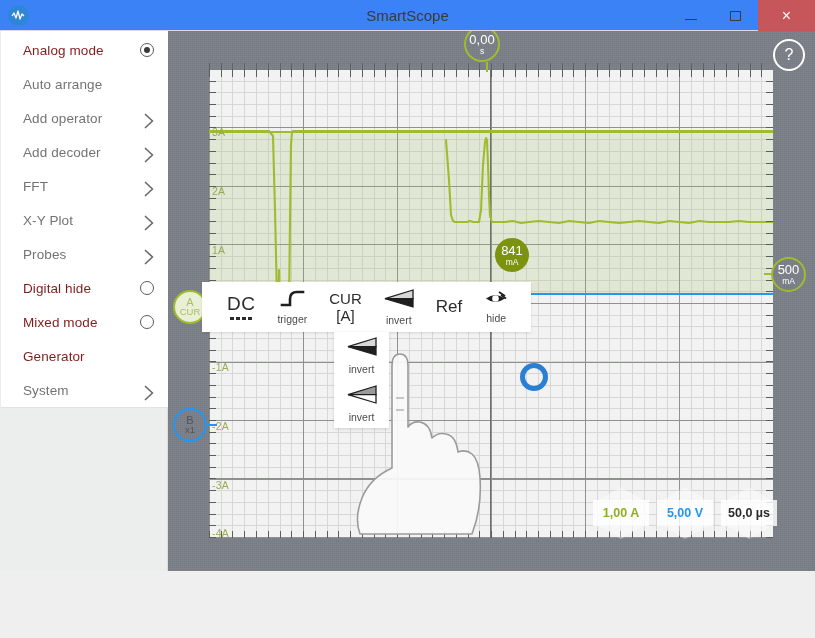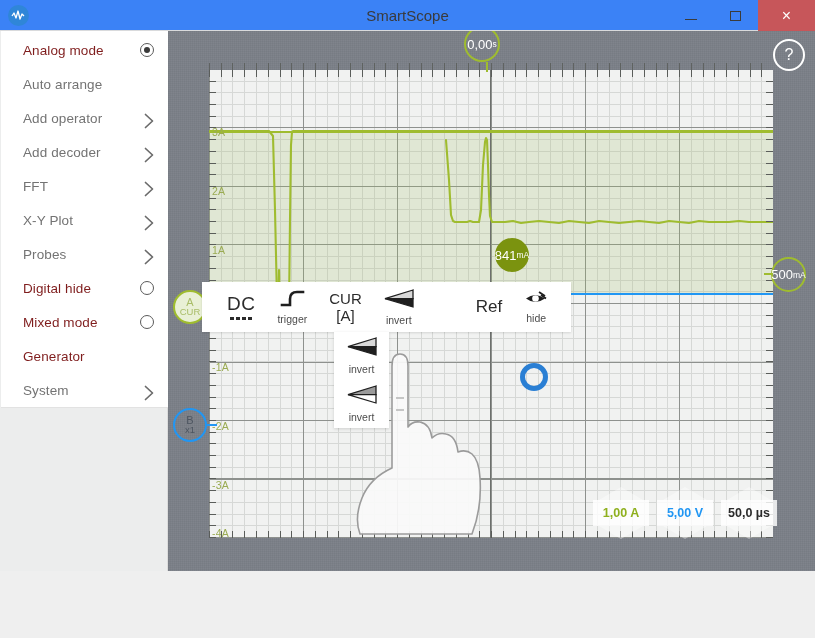--- a/index.html
+++ b/index.html
@@ -131,21 +131,21 @@
   
   .ruler-top{
     position:absolute; left:41px; top:32px; width:564px; height:7px;
     background-image:repeating-linear-gradient(90deg,#5a5d5a 0 1px, rgba(0,0,0,0) 1px 11.75px);
     opacity:.85;
   }
 
   
   .badge{
     position:absolute; border-radius:50%;
-    display:flex; align-items:center; justify-content:center;
+    display:flex; flex-direction:column; align-items:center; justify-content:center;
     line-height:1;
   }
   .badge .v{ font-size:13px; }
   .badge .u{ font-size:8.5px; margin-top:1px; }
   .badge.time{
     left:296px; top:-5px; width:36px; height:36px;
     border:2.4px solid #9fbc2f; color:#ffffff; background:transparent;
   }
   .badge.lvl{
     left:327px; top:207px; width:34px; height:34px;
@@ -191,21 +191,21 @@
   .tb-item{
     width:auto; min-width:40px; padding:0 11px; height:50px;
     display:flex; flex-direction:column; align-items:center; justify-content:center;
     gap:1px;
   }
   .tb-item .cap{ font-size:10.5px; color:#4c4c4c; }
   .tb-dc{ font-size:19px; color:#2b2b2b; letter-spacing:.5px; line-height:1;}
   .tb-dcline{ width:22px; height:3px; margin-top:3px;
     background:repeating-linear-gradient(90deg,#2b2b2b 0 4px, #fff 4px 6px); }
   .tb-cur{ font-size:15px; color:#2b2b2b; text-align:center; line-height:1.05;}
-  .tb-ref{ font-size:17px; color:#2b2b2b;margin-left:40px; }
+  .tb-ref{ font-size:17px; color:#2b2b2b; }
 
   
   .invert-menu{
     position:absolute; left:166px; top:301px; width:55px; background:#ffffff;
     box-shadow:0 1px 3px rgba(0,0,0,.15);
   }
   .invert-opt{
     height:48px; display:flex; flex-direction:column; align-items:center; justify-content:center;
     gap:2px;
   }

